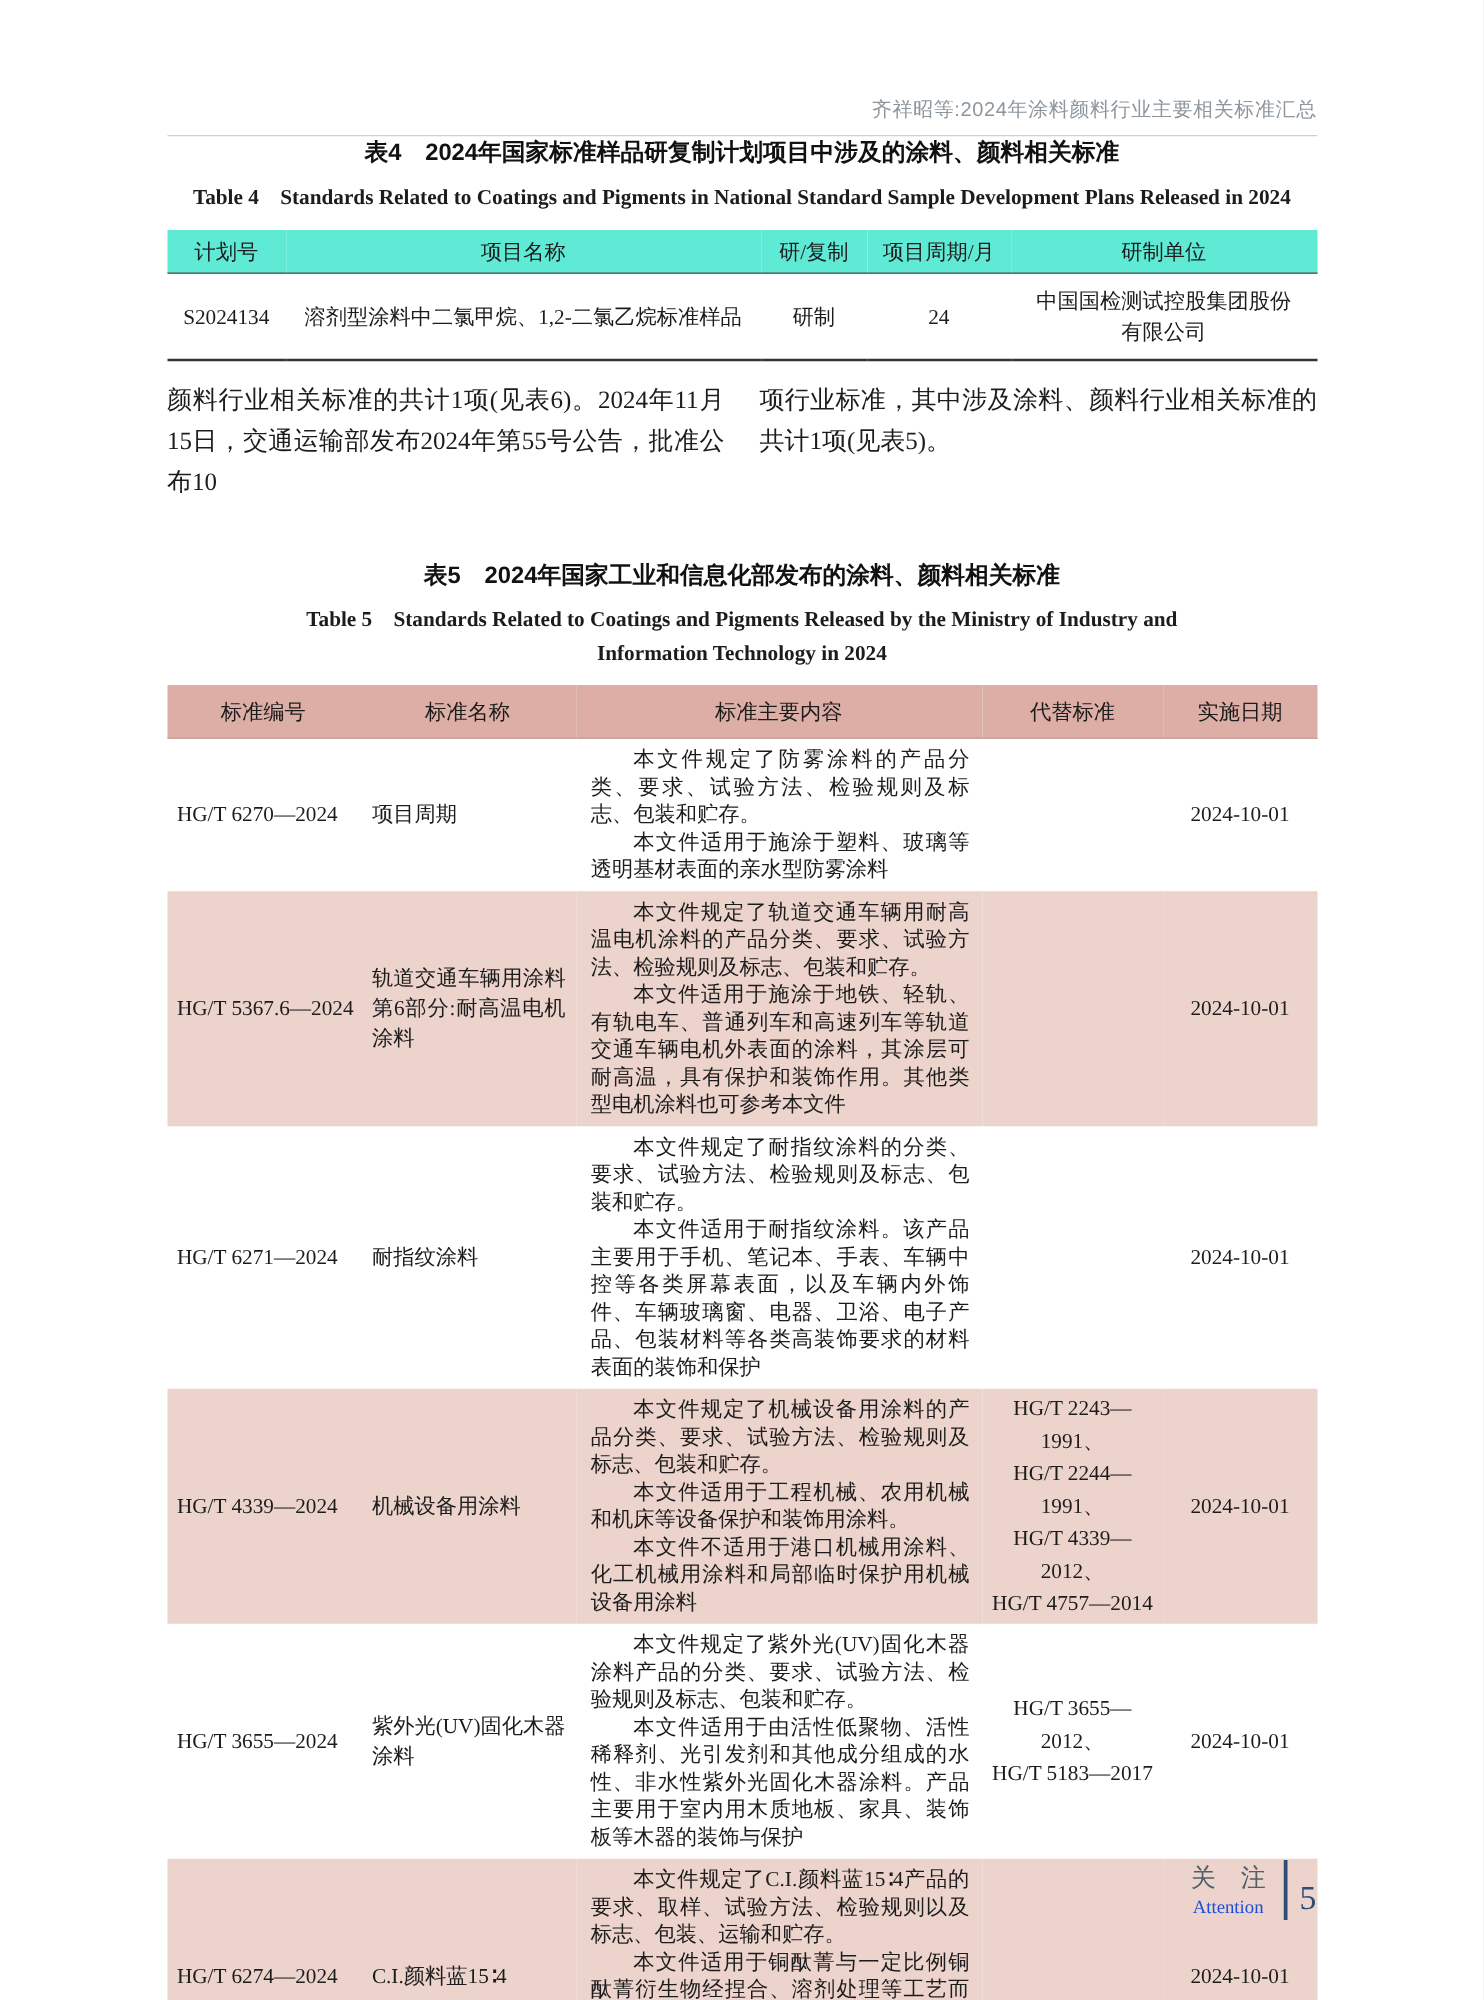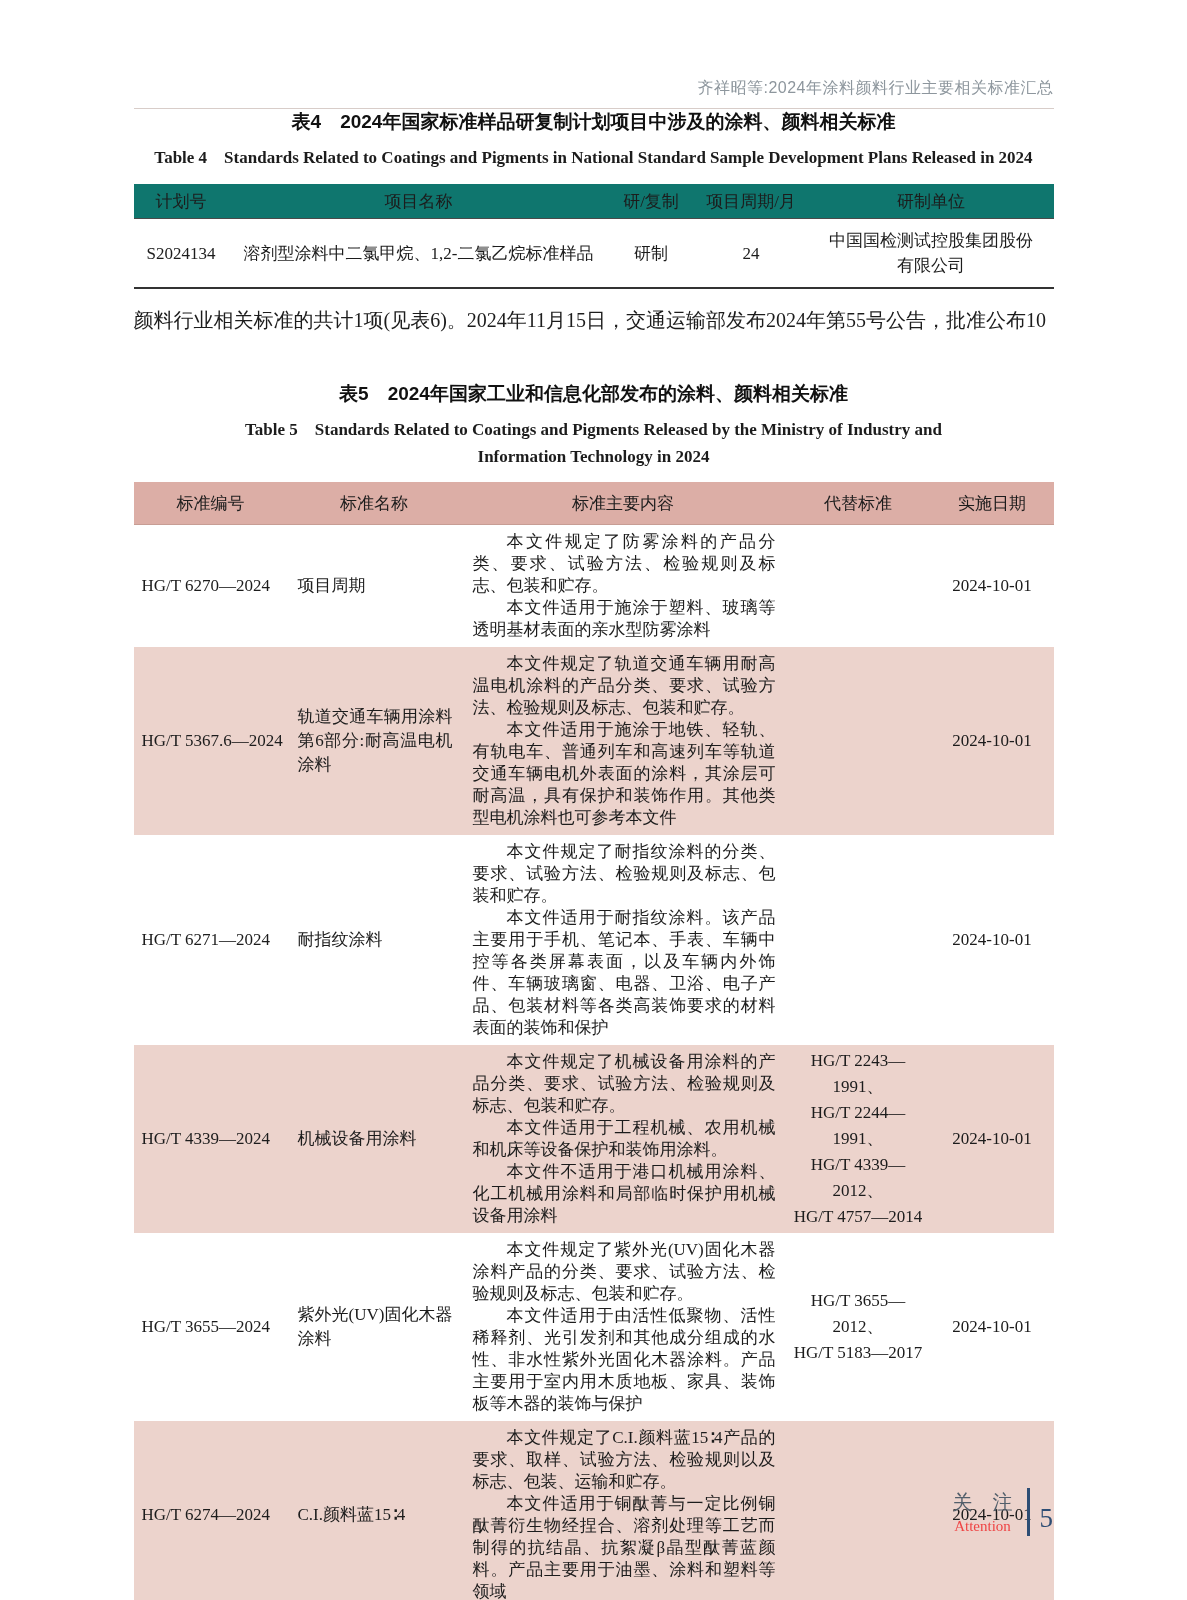--- a/index.html
+++ b/index.html
@@ -24,21 +24,21 @@
     margin:9px auto 0; text-align:center; font-weight:bold; font-size:17px;
     line-height:27px; font-family:"Liberation Serif","DejaVu Serif",serif;
   }
   .title-en.narrow { max-width:770px; }
 
   table { border-collapse:collapse; width:920px; font-size:17px; }
 
   
   table.t4 { margin-top:13px; }
   .t4 th {
-    background:#0f766e; font-weight:normal; height:34px; text-align:center;
+    background:#5eead4; font-weight:normal; height:34px; text-align:center;
     padding:0;
   }
   .t4 thead { border-bottom:1px solid #4a4a4a; }
   .t4 tbody { border-bottom:2px solid #333; }
   .t4 td { text-align:center; padding:9px 2px; line-height:25px; vertical-align:middle; }
   .t4 .nowrap { white-space:nowrap; }
   .t4 .prelines { white-space:pre-line; }
 
   
   .body-cols { display:flex; gap:28px; margin-top:15px; }
@@ -61,21 +61,21 @@
   .t5 .repl { text-align:center; white-space:pre-line; line-height:26px; padding:0 2px; }
   .t5 .date { text-align:center; }
 
   
   .footer { position:absolute; right:134px; top:1488px; display:flex; align-items:center; }
   .footer-zh {
     font-family:"Liberation Sans","DejaVu Sans",sans-serif; font-weight:normal;
     font-size:20px; color:#525f6b;
   }
   .footer-en {
-    font-size:15px; color:#ef4444; text-align:center; margin-top:2px;
+    font-size:15px; color:#1d4ed8; text-align:center; margin-top:2px;
     font-family:"Liberation Serif","DejaVu Serif",serif;
   }
   .footer-bar { width:3px; height:48px; background:#2d4d74; margin:0 10px 0 14px; }
   .footer-page { font-size:27px; color:#2d4d74; padding-top:12px; }
 </style>
 </head>
 <body>
 
 <div class="page">
   <div class="content">
@@ -109,20 +109,21 @@
           <td>研制</td>
           <td>24</td>
           <td class="prelines">中国国检测试控股集团股份
 有限公司</td>
         </tr>
       </tbody>
     </table>
 
     <div class="body-cols">
       <div class="body-col">颜料行业相关标准的共计1项(见表6)。2024年11月15日，交通运输部发布2024年第55号公告，批准公布10</div>
+      <div class="body-col">项行业标准，其中涉及涂料、颜料行业相关标准的共计1项(见表5)。</div>
     </div>
 
     <div class="title-zh spacer-t5">表5　2024年国家工业和信息化部发布的涂料、颜料相关标准</div>
     <div class="title-en narrow">Table 5　Standards Related to Coatings and Pigments Released by the Ministry of Industry and Information Technology in 2024</div>
 
     <table class="t5">
       <colgroup>
         <col style="width:154px">
           <col style="width:173px">
           <col style="width:325px">

